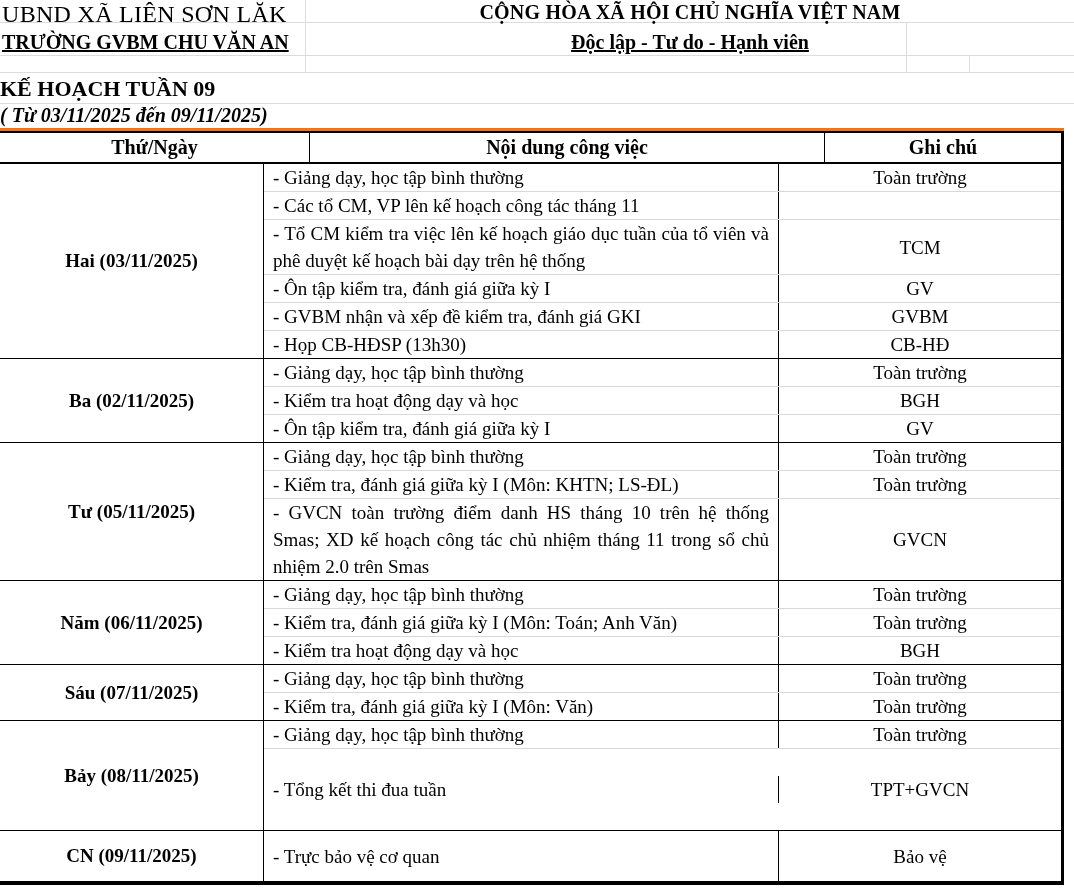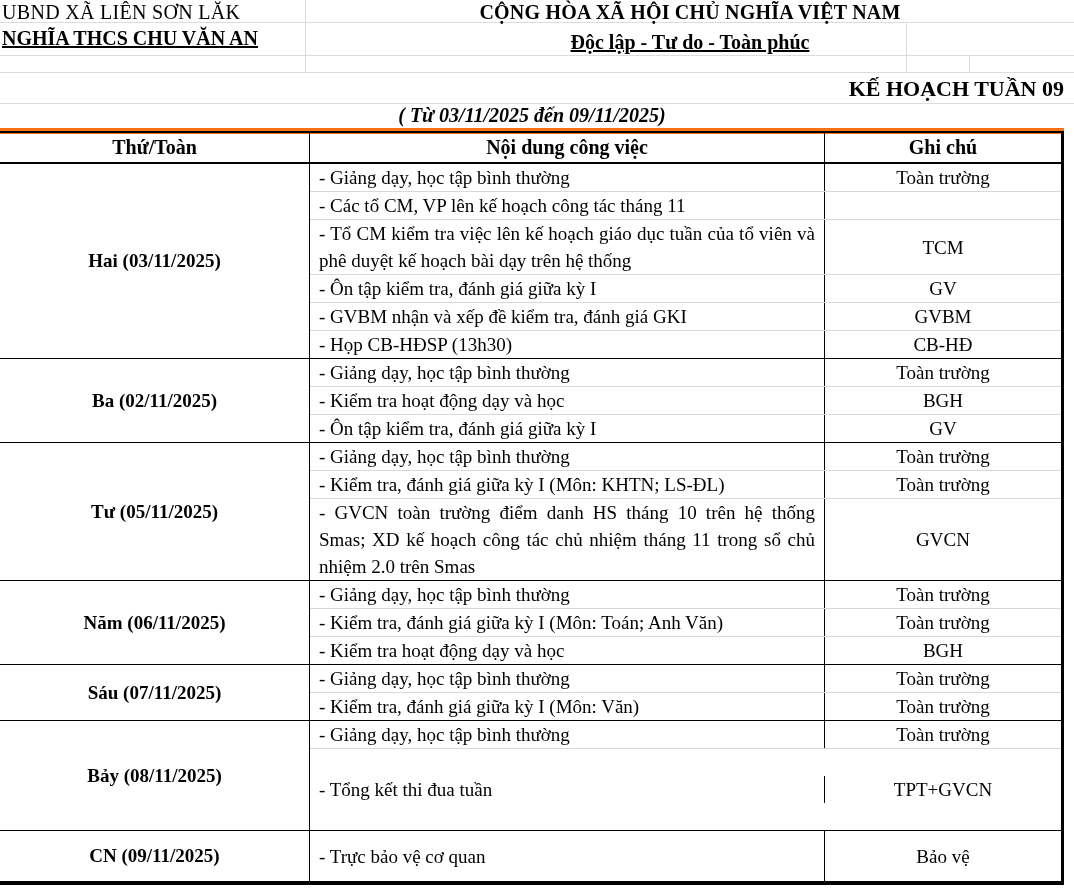--- a/index.html
+++ b/index.html
@@ -6,44 +6,44 @@
   body{
     width:1074px;height:891px;background:#fff;color:#000;
     font-family:"Liberation Serif","DejaVu Serif",serif;
     position:relative;overflow:hidden;
   }
   
   .gl-h{position:absolute;height:1px;background:#dcdcdc;}
   .gl-v{position:absolute;width:1px;background:#dcdcdc;}
 
   .hdr-left{position:absolute;left:2px;top:1px;white-space:nowrap;}
-  .hdr-left .l1{font-size:20px;letter-spacing:.3px;}
+  .hdr-left .l1{font-size:24px;letter-spacing:.3px;}
   .hdr-left .l2{font-size:20px;font-weight:bold;text-decoration:underline;margin-top:3px;}
 
   .hdr-right{position:absolute;left:440px;top:1px;width:500px;text-align:center;}
   .hdr-right .l1{font-size:20px;font-weight:bold;letter-spacing:.2px;}
   .hdr-right .l2{font-size:20px;font-weight:bold;text-decoration:underline;margin-top:7px;}
 
-  .doc-title{position:absolute;top:76px;left:0;width:1064px;text-align:right;
+  .doc-title{position:absolute;top:76px;left:0;width:1064px;text-align:left;
     font-size:22px;font-weight:bold;}
-  .doc-subtitle{position:absolute;top:104px;left:0;width:1064px;height:24px;text-align:center;
-    font-size:20px;font-weight:bold;font-style:italic;border-bottom:6px solid #f97316;}
+  .doc-subtitle{position:absolute;top:104px;left:0;width:1064px;height:24px;
+    font-size:20px;font-weight:bold;font-style:italic;border-bottom:4px solid #f97316;}
 
   .sheet{position:absolute;top:131px;left:0;width:1064px;box-sizing:border-box;
     border-top:2px solid #000;border-right:3px solid #000;border-bottom:4px solid #000;}
 
   .thead{display:flex;height:29px;border-bottom:2px solid #000;font-weight:bold;font-size:20px;}
   .th{display:flex;align-items:center;justify-content:center;box-sizing:border-box;}
   .th.c1{width:310px;border-right:1px solid #000;}
   .th.c2{width:515px;border-right:1px solid #000;}
   .th.c3{flex:1;}
 
   .day-row{display:flex;}
   .day-row + .day-row{border-top:1px solid #000;}
-  .day-cell{width:310px;box-sizing:border-box;border-right:1px solid #000;
+  .day-cell{width:264px;box-sizing:border-box;border-right:1px solid #000;
     display:flex;align-items:center;justify-content:center;
     font-weight:bold;font-size:19px;text-align:center;}
   .items{flex:1;display:flex;flex-direction:column;}
   .item{display:flex;}
   .item + .item{border-top:1px solid #d9d9d9;align-items:center;}
   .c-cell{width:515px;box-sizing:border-box;border-right:1px solid #000;
     padding:0 9px;display:flex;align-items:center;font-size:19px;line-height:27px;}
   .c-inner{width:100%;}
   .c-inner.just{text-align:justify;}
   .n-cell{flex:1;display:flex;align-items:center;justify-content:center;
@@ -56,34 +56,34 @@
 <div class="gl-h" style="top:22px;left:0;width:1074px;"></div>
 <div class="gl-h" style="top:55px;left:0;width:1074px;"></div>
 <div class="gl-h" style="top:72px;left:0;width:1074px;"></div>
 <div class="gl-h" style="top:103px;left:0;width:1074px;"></div>
 <div class="gl-v" style="left:305px;top:0;height:72px;"></div>
 <div class="gl-v" style="left:906px;top:22px;height:50px;"></div>
 <div class="gl-v" style="left:969px;top:55px;height:17px;"></div>
 
 <div class="hdr-left">
   <div class="l1">UBND XÃ LIÊN SƠN LĂK</div>
-  <div class="l2">NGHĨA THCS CHU VĂN AN</div>
+  <div class="l2">TRƯỜNG GVBM CHU VĂN AN</div>
 </div>
 
 <div class="hdr-right">
   <div class="l1">CỘNG HÒA XÃ HỘI CHỦ NGHĨA VIỆT NAM</div>
-  <div class="l2">Độc lập - Tư do - Toàn phúc</div>
+  <div class="l2">Độc lập - Tư do - Hạnh viên</div>
 </div>
 
 <div class="doc-title">KẾ HOẠCH TUẦN 09</div>
 <div class="doc-subtitle">( Từ 03/11/2025 đến 09/11/2025)</div>
 
 <div class="sheet">
   <div class="thead">
-    <div class="th c1">Thứ/Toàn</div>
+    <div class="th c1">Thứ/Ngày</div>
     <div class="th c2">Nội dung công việc</div>
     <div class="th c3">Ghi chú</div>
   </div>
   <div id="tbody">
       <div class="day-row">
         <div class="day-cell">Hai (03/11/2025)</div>
         <div class="items">
           <div class="item" style="min-height: 27px;">
             <div class="c-cell">
               <div class="c-inner">

